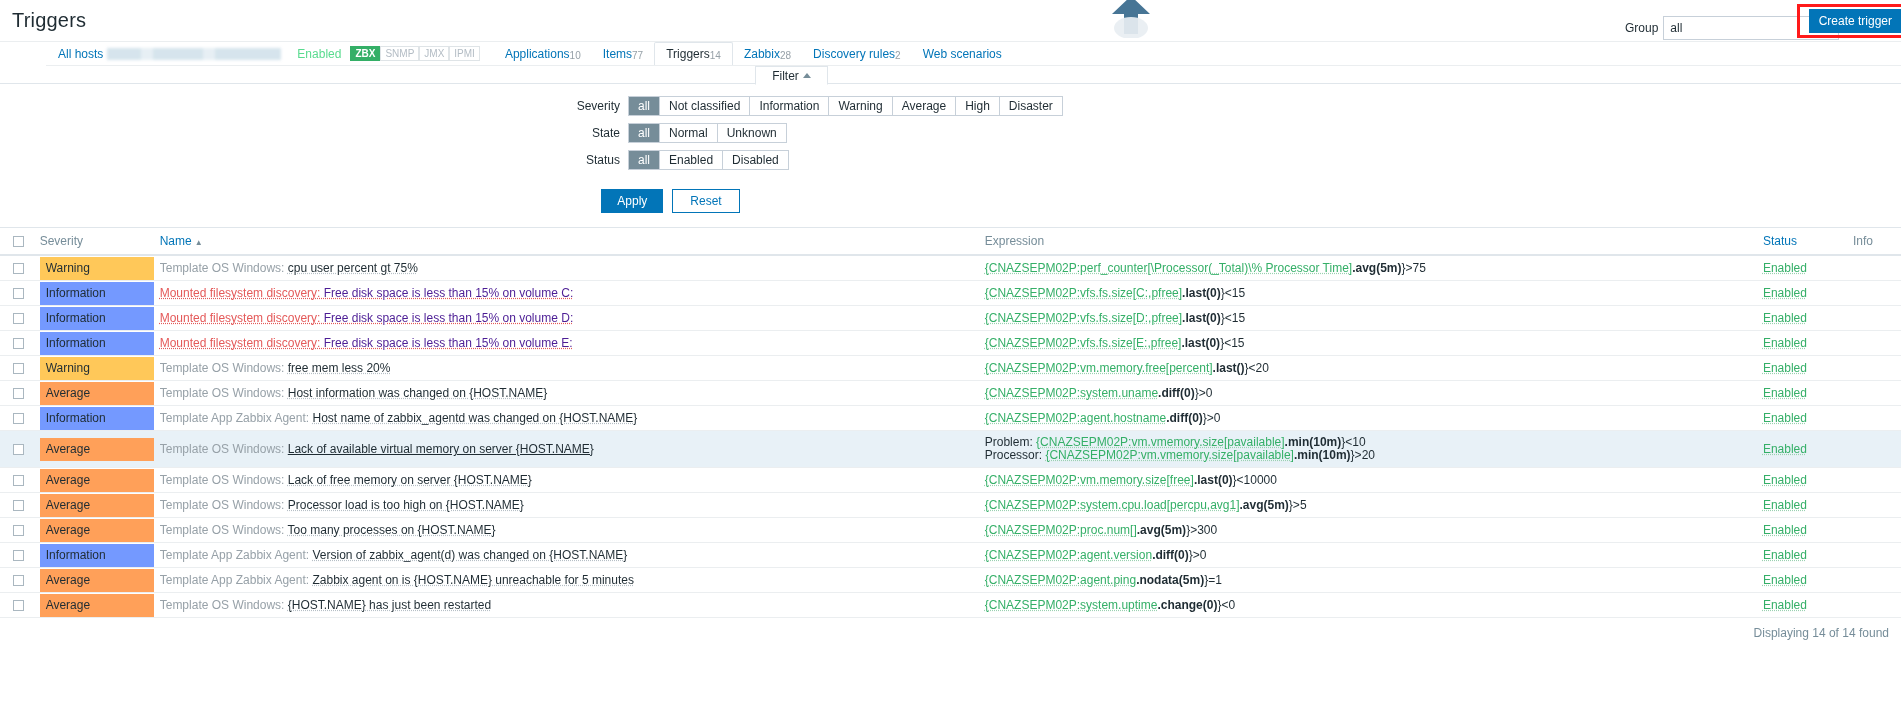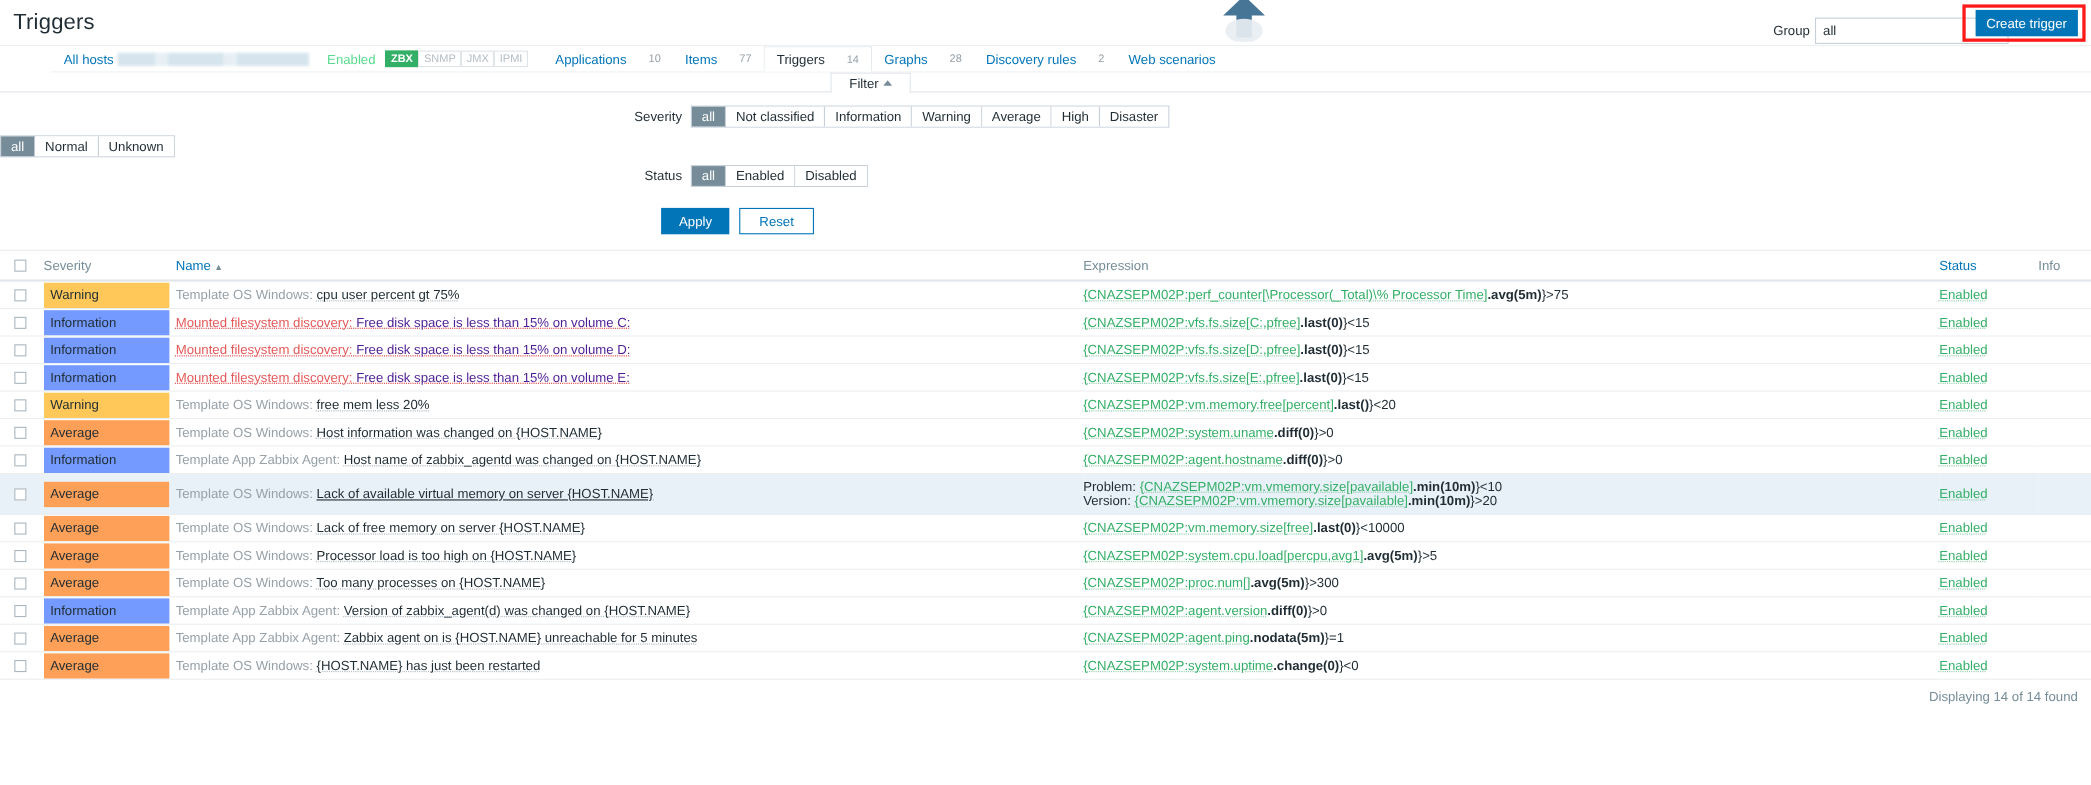--- a/index.html
+++ b/index.html
@@ -20,21 +20,21 @@
     height: 42px;
     background: #ffffff;
     border-bottom: 1px solid #ebeef0;
     display: flex; align-items: center;
   }
   .page-title {
     font-size: 20px; font-weight: normal; color: #1f2c33;
     margin-left: 12px; letter-spacing: .2px;
   }
   .header-right {
-    position: absolute; right: 13px; top: 0; height: 56px;
+    position: absolute; right: 0; top: 0; height: 56px;
     display: flex; align-items: center; gap: 0px; padding-right: 0px;
   }
   .hdr-label { color:#1f2c33; font-size:12px; margin-right:5px; }
   .hdr-select {
     width: 176px; height: 24px;
     border: 1px solid #c7d0d9; background:#fff;
     font-size:12px; color:#1f2c33;
     display:flex; align-items:center; padding:0 6px;
     position: relative;
   }
@@ -82,21 +82,21 @@
     background: linear-gradient(90deg,#cfe0ea 0 34px,#e3edf3 34px 46px,#cfe0ea 46px 96px,#e3edf3 96px 108px,#cfe0ea 108px 174px);
     margin-left:4px; filter: blur(1.6px); vertical-align:middle; opacity:.85;
   }
   .subnav-sep { width: 16px; }
   .enabled-txt { color:#59db8f; font-size:12px; filter:blur(.4px); }
   .iftag { font-size:10px; padding:1px 4px; border:1px solid #dfe4e7; color:#b3bcc4; background:#fff; }
   .iftag.zbx { background:#34af67; border-color:#34af67; color:#fff; font-weight:bold; }
   .objnav { display:flex; align-items:center; gap:0; margin-left:14px; }
   .objtab {
     color:#0275b8; font-size:12px; padding:4px 11px; white-space:nowrap;
-    display:flex; align-items:center; gap:20px;
+    display:flex; align-items:flex-end; gap:0;
   }
   .objtab .cnt { color:#97a1a8; font-size:10px; }
   .objtab.active { color:#1f2c33; background:#fff; border:1px solid #e0e6eb; border-bottom:none; border-radius:2px 2px 0 0; }
 
   
   .filtertab-row {
     height: 18px; position:relative; border-bottom:1px solid #e0e6eb; background:#fff;
   }
   .filtertab {
     position:absolute; left:755px; top:0px;
@@ -229,21 +229,21 @@
       </div>
       <div class="objtab">
         <span>Items</span>
         <span class="cnt">77</span>
       </div>
       <div class="objtab active">
         <span>Triggers</span>
         <span class="cnt">14</span>
       </div>
       <div class="objtab">
-        <span>Graphs</span>
+        <span>Zabbix</span>
         <span class="cnt">28</span>
       </div>
       <div class="objtab">
         <span>Discovery rules</span>
         <span class="cnt">2</span>
       </div>
       <div class="objtab">
         <span>Web scenarios</span>
       </div>
     </div>
@@ -265,20 +265,21 @@
         <div class="seg-btn">Not classified</div>
         <div class="seg-btn">Information</div>
         <div class="seg-btn">Warning</div>
         <div class="seg-btn">Average</div>
         <div class="seg-btn">High</div>
         <div class="seg-btn">Disaster</div>
       </div>
     </div>
 
     <div class="frow">
+      <div class="flabel">State</div>
       <div class="seg">
         <div class="seg-btn sel">all</div>
         <div class="seg-btn">Normal</div>
         <div class="seg-btn">Unknown</div>
       </div>
     </div>
 
     <div class="frow">
       <div class="flabel">Status</div>
       <div class="seg">
@@ -397,21 +398,21 @@
           <td class="col-info"></td>
         </tr>
         <tr class="row-hl">
           <td class="col-cb"><span class="cb"></span></td>
           <td class="col-sev sevcell">
             <div class="sevbox sev-average">Average</div>
           </td>
           <td class="col-name"><span class="tplname">Template OS Windows: </span><span class="trg-link solid">Lack of available virtual memory on server {HOST.NAME}</span></td>
           <td class="col-expr">
             <div class="expr"><span class="lbl-pr">Problem: </span><span class="host">{CNAZSEPM02P:vm.vmemory.size[pavailable]</span><b>.min(10m)</b><span>}&lt;10</span></div>
-            <div class="expr"><span class="lbl-pr">Version: </span><span class="host">{CNAZSEPM02P:vm.vmemory.size[pavailable]</span><b>.min(10m)</b><span>}&gt;20</span></div>
+            <div class="expr"><span class="lbl-pr">Processor: </span><span class="host">{CNAZSEPM02P:vm.vmemory.size[pavailable]</span><b>.min(10m)</b><span>}&gt;20</span></div>
           </td>
           <td class="col-stat"><span class="status-enabled">Enabled</span></td>
           <td class="col-info"></td>
         </tr>
         <tr>
           <td class="col-cb"><span class="cb"></span></td>
           <td class="col-sev sevcell">
             <div class="sevbox sev-average">Average</div>
           </td>
           <td class="col-name"><span class="tplname">Template OS Windows: </span><span class="trg-link">Lack of free memory on server {HOST.NAME}</span></td>

